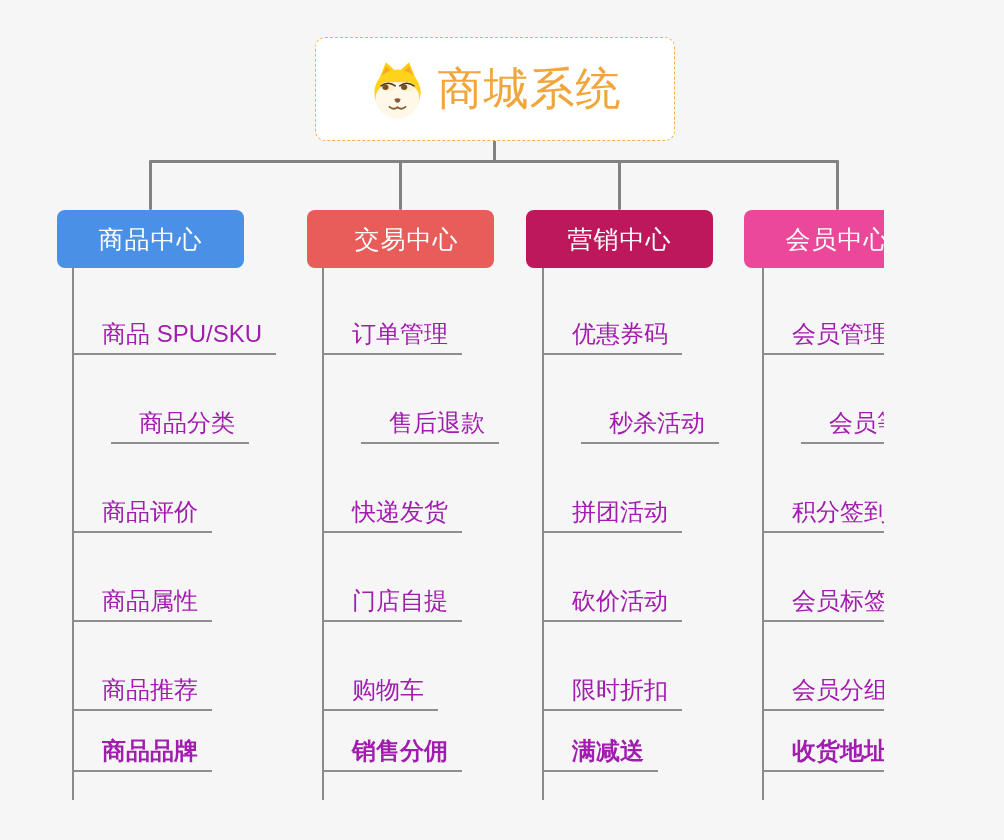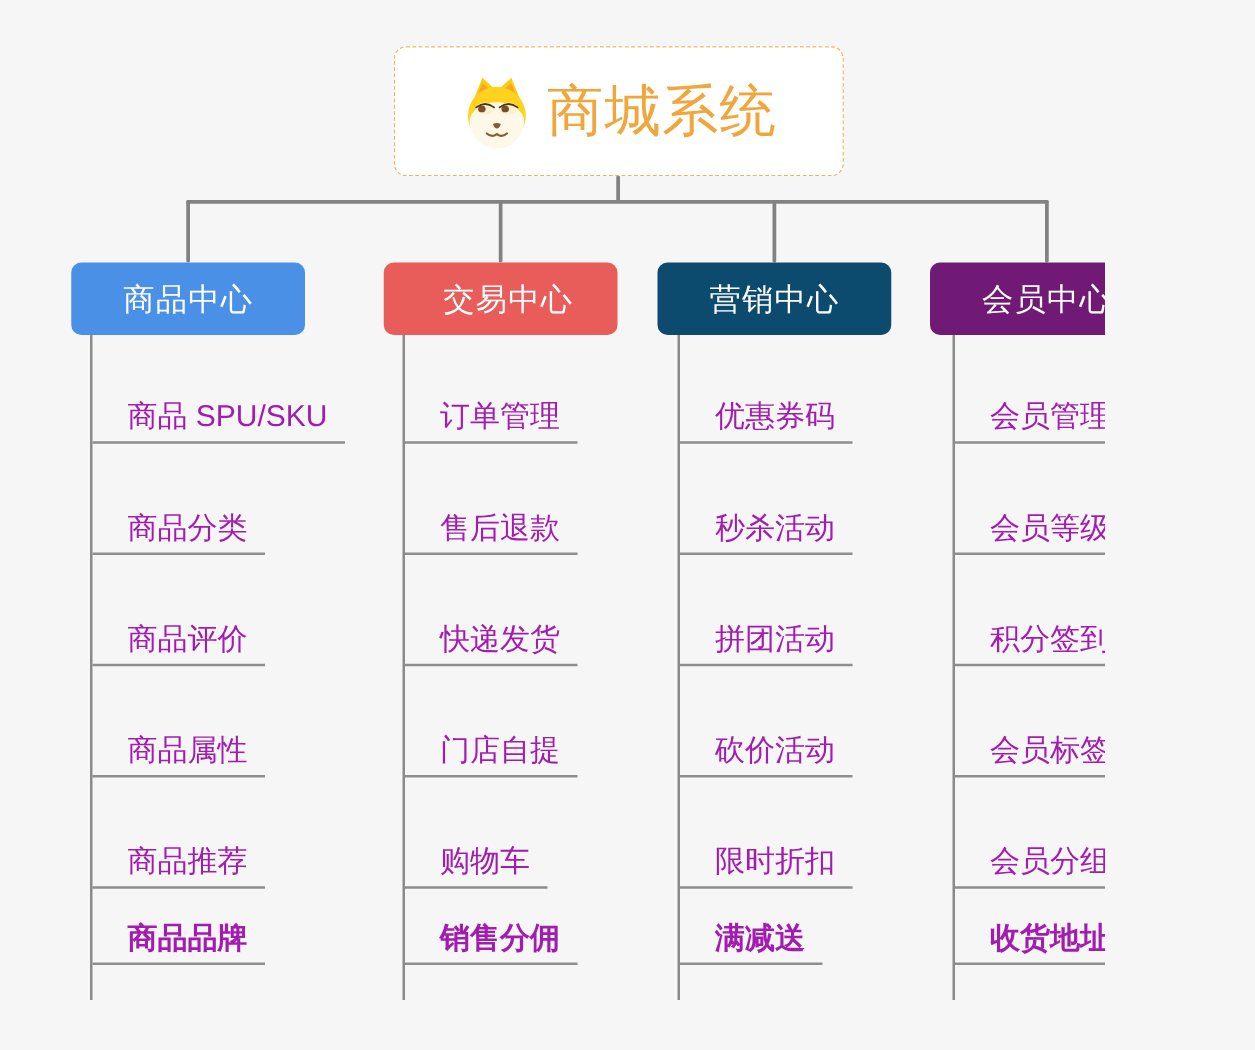--- a/index.html
+++ b/index.html
@@ -85,21 +85,21 @@
     left: 0;
     white-space: nowrap;
     font-size: 24px;
     line-height: 29px;
     color: #a21caf;
     padding: 0 14px 5px 28px;
     border-bottom: 2px solid #8E8E8E;
     cursor: pointer;
   }
   .child-topic:nth-child(1) { top: 51px; }
-  .child-topic:nth-child(2) { top: 140px; }
+  .child-topic:nth-child(2) { top: 140px; margin-left: 37px; }
   .child-topic:nth-child(3) { top: 229px; }
   .child-topic:nth-child(4) { top: 318px; }
   .child-topic:nth-child(5) { top: 407px; }
   .child-topic:nth-child(6) { top: 468px; font-weight: bold; }
 </style>
 </head>
 <body>
 
 <div class="canvas">
 
@@ -131,22 +131,22 @@
 
       <path d="M28.5,43.5 Q32,41.5 35.5,43.5 Q34.5,47.5 32,47.5 Q29.5,47.5 28.5,43.5 Z" fill="#8A5B33"></path>
 
       <path d="M23,52 Q27.5,56 32,52.5 Q36.5,56 41,52" stroke="#8A5B33" stroke-width="2" fill="none" stroke-linecap="round"></path>
     </svg>
     <span class="root-title" style="color: rgb(240, 166, 60);">商城系统</span>
   </div>
 
   <div class="branch-node branch-1" style="background-color: rgb(75, 144, 231);">商品中心</div>
   <div class="branch-node branch-2" style="background-color: rgb(232, 92, 89);">交易中心</div>
-  <div class="branch-node branch-3" style="background-color: #0c4a6e;">营销中心</div>
-  <div class="branch-node branch-4" style="background-color: #701a75;">会员中心</div>
+  <div class="branch-node branch-3" style="background-color: #be185d;">营销中心</div>
+  <div class="branch-node branch-4" style="background-color: #ec4899;">会员中心</div>
 
   <div class="child-col col-1">
     <div class="child-topic">商品 SPU/SKU</div>
     <div class="child-topic">商品分类</div>
     <div class="child-topic">商品评价</div>
     <div class="child-topic">商品属性</div>
     <div class="child-topic">商品推荐</div>
     <div class="child-topic">商品品牌</div>
   </div>
 

